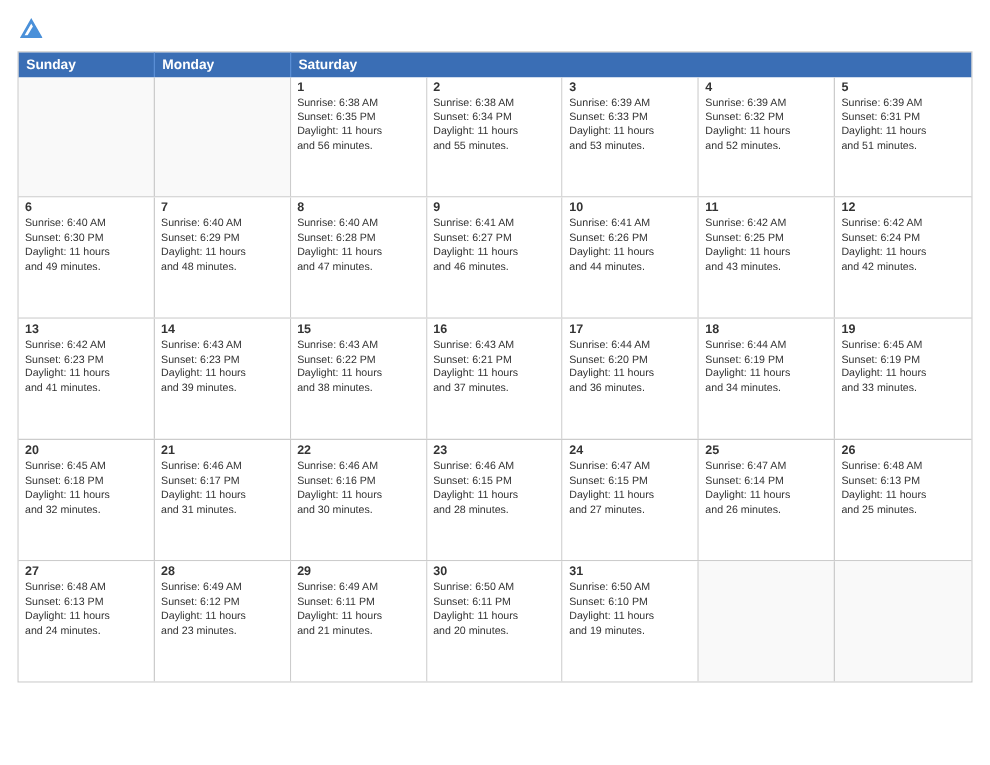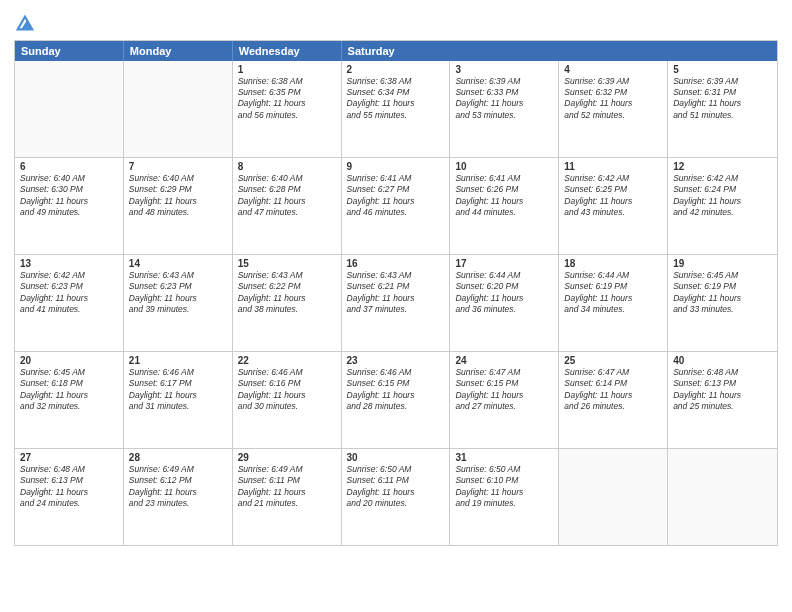--- a/index.html
+++ b/index.html
@@ -103,21 +103,20 @@
       font-size: 10px;
       font-weight: bold;
       color: #333;
       display: block;
       margin-bottom: 1px;
     }
     .cell-text {
       font-size: 8.5px;
       line-height: 1.35;
       color: #333;
-      font-style: italic;
     }
   </style>
 </head>
 <body>
 
 <div class="page">
   <div class="header">
     <div class="logo">
       <div>
         <div style="display:flex;align-items:center;">
@@ -137,21 +136,20 @@
     <div class="title-block">
       <div class="month-title"></div>
       <div class="subtitle"></div>
     </div>
   </div>
 
   <div class="calendar">
     <div class="cal-header">
     <div class="cal-header-cell">Sunday</div>
         <div class="cal-header-cell">Monday</div>
-        <div class="cal-header-cell">Wednesday</div>
         <div class="cal-header-cell">Saturday</div>
       </div>
     <div class="cal-body">
     <div class="cal-row">
           <div class="cal-cell empty"></div>
           <div class="cal-cell empty"></div>
           <div class="cal-cell">
             <span class="day-num">1</span>
             <div class="cell-text" style="white-space: pre-line;">Sunrise: 6:38 AM
 Sunset: 6:35 PM
@@ -326,21 +324,21 @@
 and 27 minutes.</div>
           </div>
           <div class="cal-cell">
             <span class="day-num">25</span>
             <div class="cell-text" style="white-space: pre-line;">Sunrise: 6:47 AM
 Sunset: 6:14 PM
 Daylight: 11 hours
 and 26 minutes.</div>
           </div>
           <div class="cal-cell">
-            <span class="day-num">40</span>
+            <span class="day-num">26</span>
             <div class="cell-text" style="white-space: pre-line;">Sunrise: 6:48 AM
 Sunset: 6:13 PM
 Daylight: 11 hours
 and 25 minutes.</div>
           </div>
         </div>
         <div class="cal-row">
           <div class="cal-cell">
             <span class="day-num">27</span>
             <div class="cell-text" style="white-space: pre-line;">Sunrise: 6:48 AM

